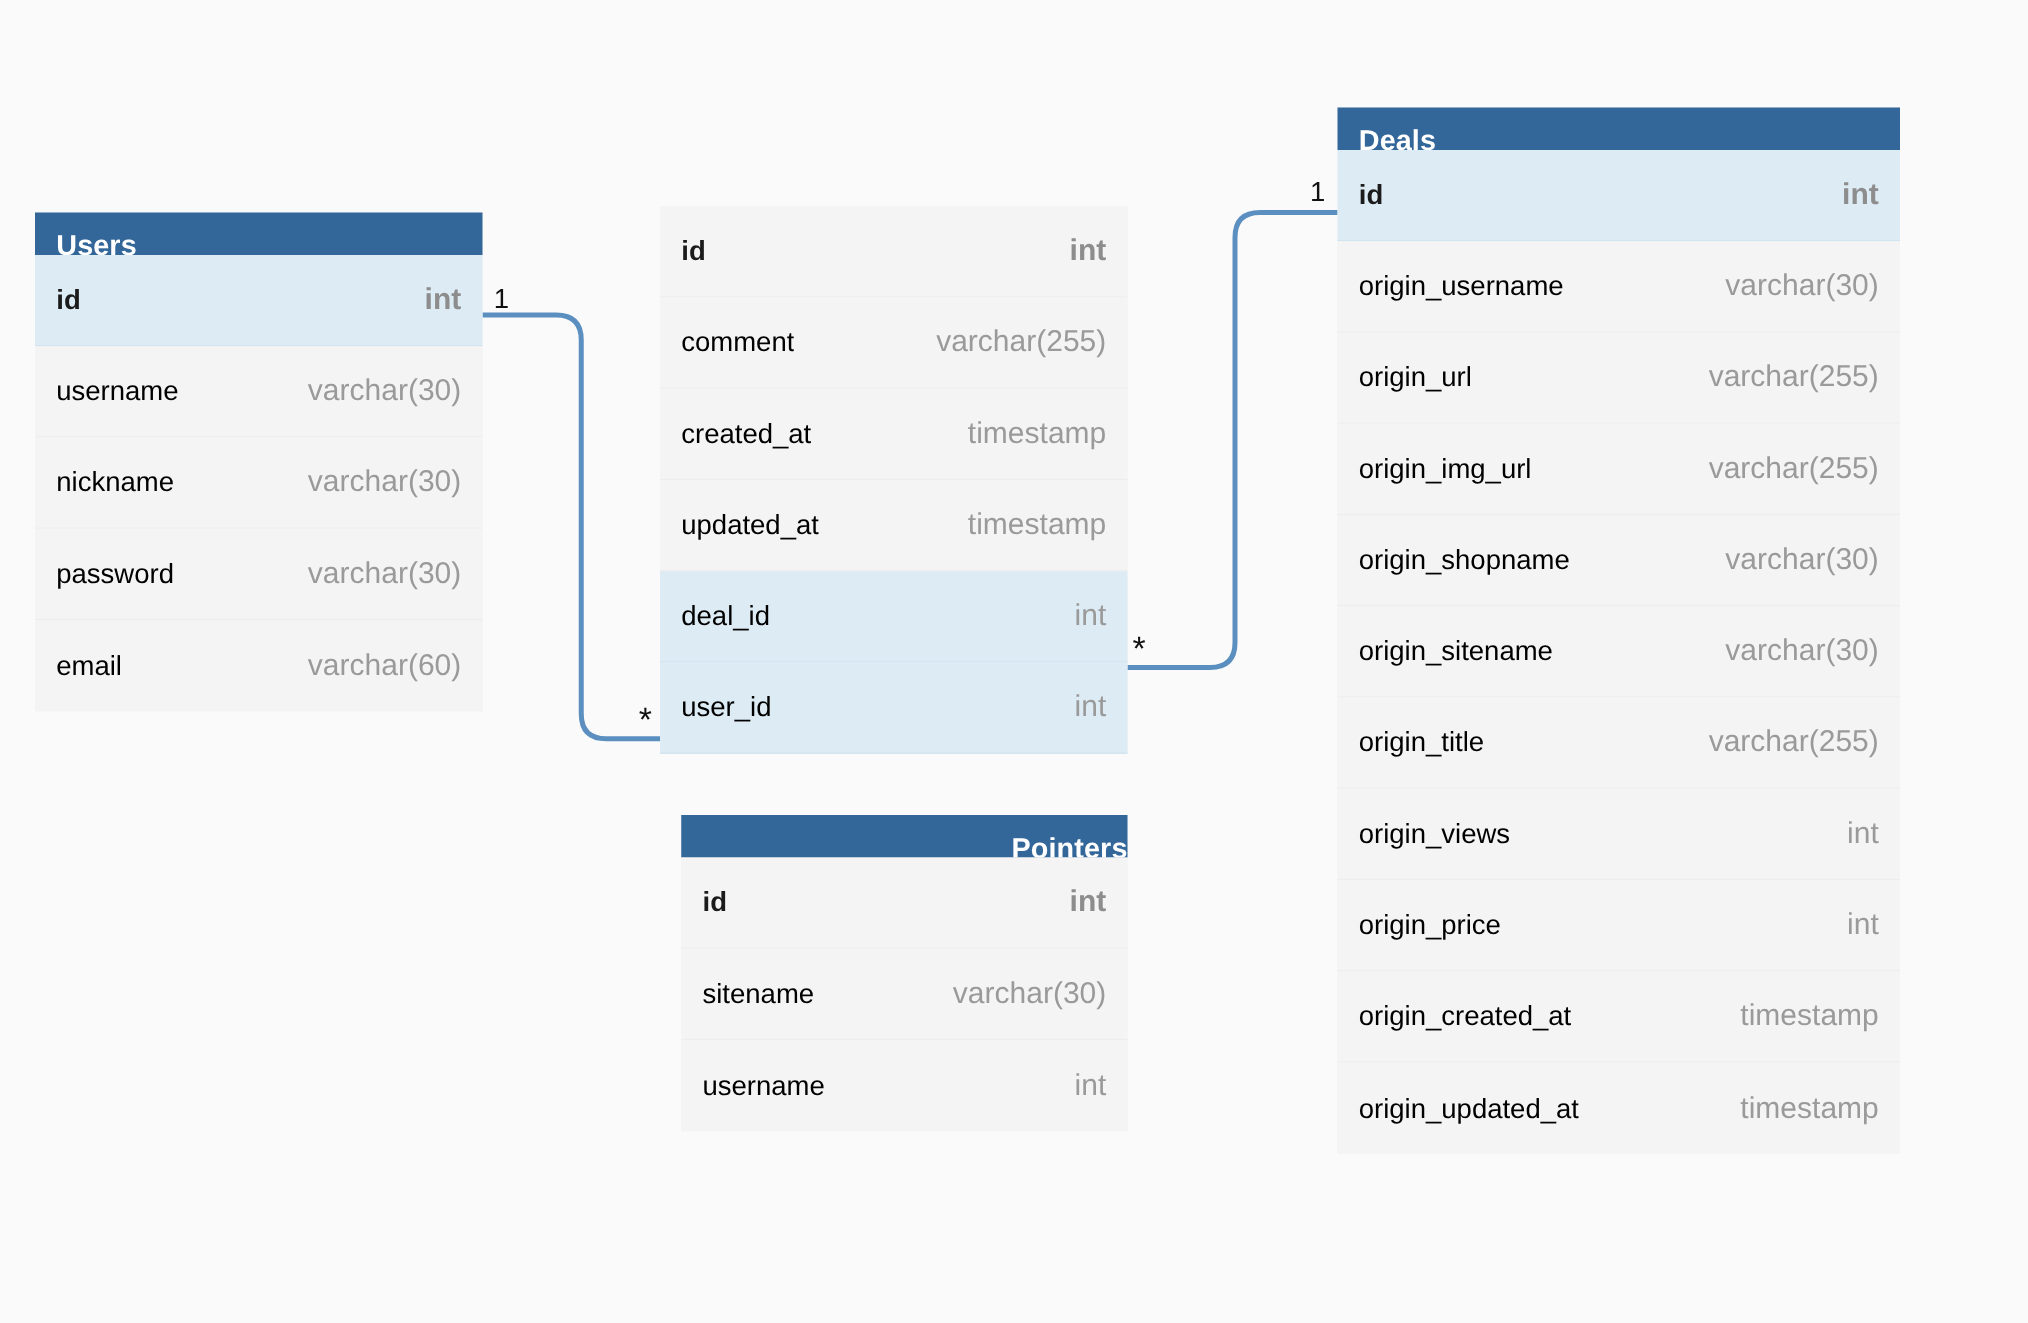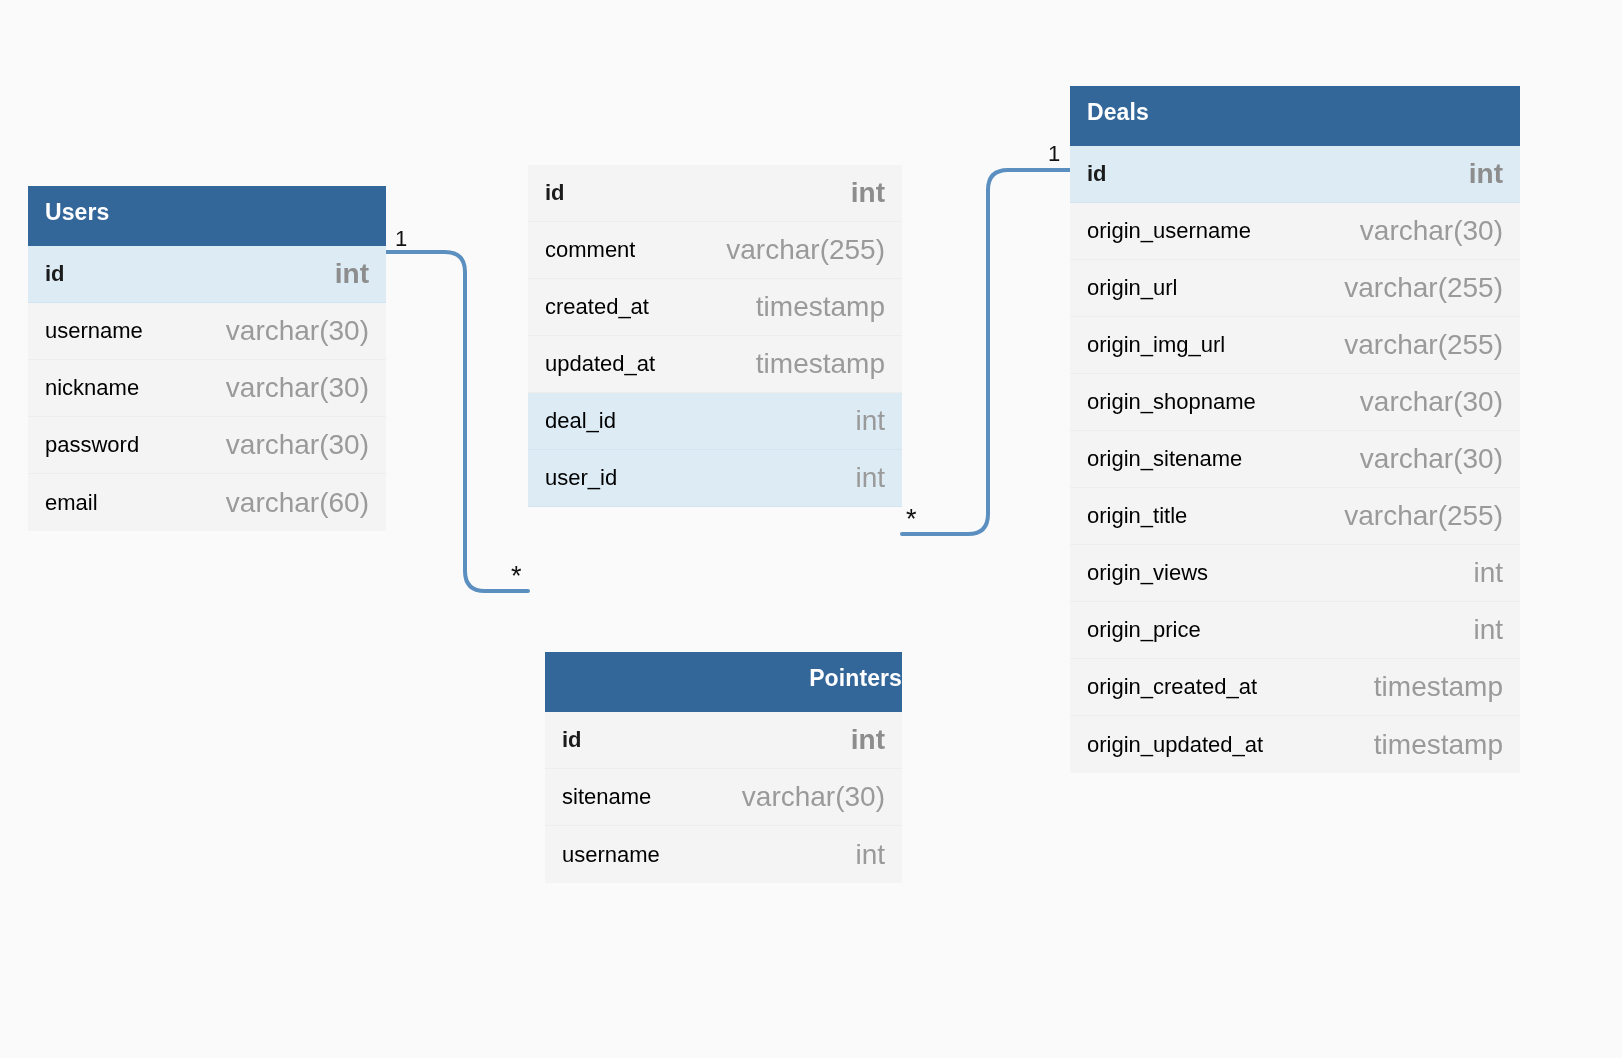--- a/index.html
+++ b/index.html
@@ -38,30 +38,30 @@
     box-sizing: border-box;
   }
   .entity-header {
     background: #336699;
     color: #ffffff;
     font-weight: bold;
     font-size: 23px;
     letter-spacing: 0.1px;
     padding: 13px 0 13px 17px;
     box-sizing: border-box;
-    height: 60px;
+    height: 34px;
     line-height: 26px;
     white-space: nowrap;
     overflow: hidden;
   }
   .attr-row {
     display: flex;
     align-items: center;
     justify-content: space-between;
-    height: 57px;
+    height: 73px;
     box-sizing: border-box;
     padding: 0 17px;
     background: #f4f4f4;
     border-bottom: 1px solid #ededed;
     white-space: nowrap;
   }
   .attr-row:last-child {
     border-bottom: none;
   }
   .attr-row.key {
@@ -72,21 +72,21 @@
     font-size: 22px;
     color: #000000;
     overflow: hidden;
     text-overflow: ellipsis;
   }
   .attr-row.pk .attr-name {
     color: #1b1b1b;
     font-weight: bold;
   }
   .attr-type {
-    font-size: 28px;
+    font-size: 24px;
     color: #9a9a9a;
     margin-left: 16px;
   }
   .attr-row.pk .attr-type {
     color: #8d8d8d;
     font-weight: bold;
   }
   .card-label {
     position: absolute;
     z-index: 3;
@@ -105,21 +105,21 @@
 <body>
 
 <div id="canvas">
 
   <svg id="connector-layer" viewBox="0 0 1622 1058" width="1622" height="1058" xmlns="http://www.w3.org/2000/svg">
       <path d="M 386 252 L 445 252 Q 465 252 465 272 L 465 571 Q 465 591 485 591 L 528 591" fill="none" stroke="#5b8fc0" stroke-width="4" stroke-linecap="round" stroke-linejoin="round"></path>
       <path d="M 902 534 L 968 534 Q 988 534 988 514 L 988 190 Q 988 170 1008 170 L 1070 170" fill="none" stroke="#5b8fc0" stroke-width="4" stroke-linecap="round" stroke-linejoin="round"></path>
     </svg>
 
   <div id="entities">
-      <div class="entity" style="left: 28px; top: 170px; width: 358px; margin-top: 16px;">
+      <div class="entity" style="left: 28px; top: 170px; width: 358px;">
         <div class="entity-header">Users</div>
         <div class="attr-row key pk">
           <span class="attr-name">id</span>
           <span class="attr-type">int</span>
         </div>
         <div class="attr-row">
           <span class="attr-name">username</span>
           <span class="attr-type">varchar(30)</span>
         </div>
         <div class="attr-row">

